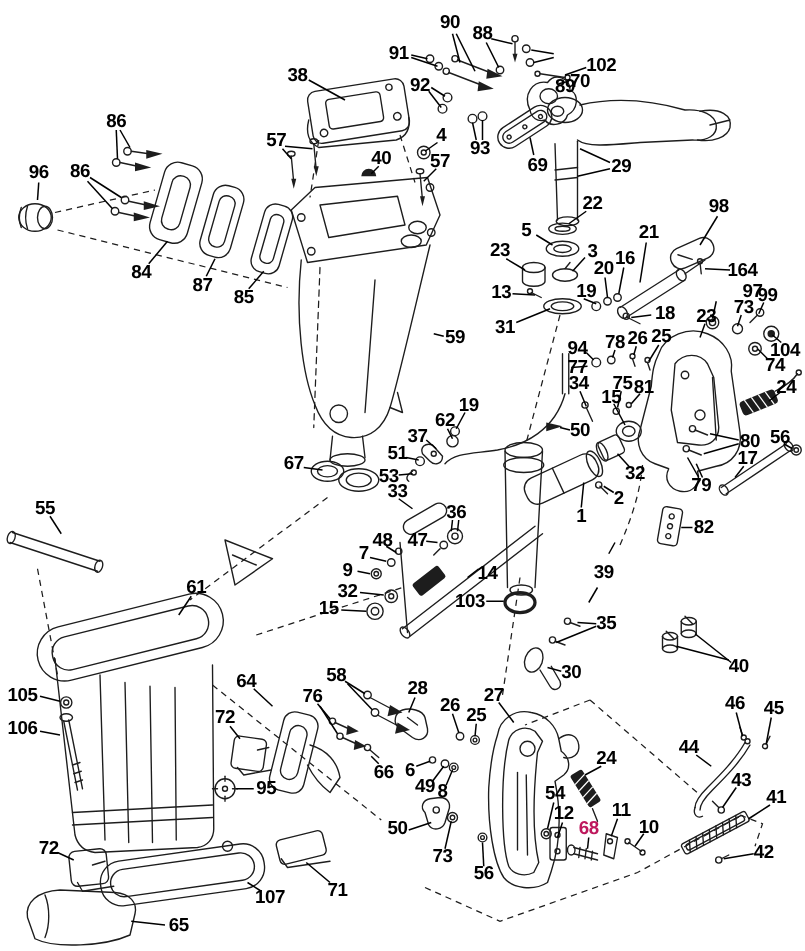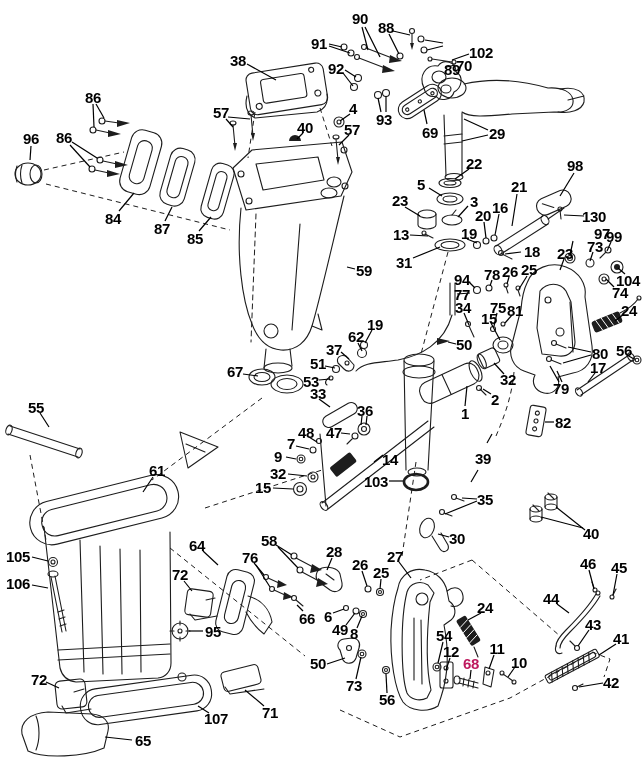--- a/index.html
+++ b/index.html
@@ -720,21 +720,21 @@
       <div class="lbl" style="left: 497px; top: 133px; color: rgb(0, 0, 0);">29</div>
       <div class="lbl" style="left: 31px; top: 138px; color: rgb(0, 0, 0);">96</div>
       <div class="lbl" style="left: 64px; top: 137px; color: rgb(0, 0, 0);">86</div>
       <div class="lbl" style="left: 474px; top: 163px; color: rgb(0, 0, 0);">22</div>
       <div class="lbl" style="left: 575px; top: 165px; color: rgb(0, 0, 0);">98</div>
       <div class="lbl" style="left: 421px; top: 184px; color: rgb(0, 0, 0);">5</div>
       <div class="lbl" style="left: 519px; top: 186px; color: rgb(0, 0, 0);">21</div>
       <div class="lbl" style="left: 400px; top: 200px; color: rgb(0, 0, 0);">23</div>
       <div class="lbl" style="left: 474px; top: 201px; color: rgb(0, 0, 0);">3</div>
       <div class="lbl" style="left: 500px; top: 207px; color: rgb(0, 0, 0);">16</div>
-      <div class="lbl" style="left: 594px; top: 216px; color: rgb(0, 0, 0);">130</div>
+      <div class="lbl" style="left: 594px; top: 216px; color: rgb(0, 0, 0);">164</div>
       <div class="lbl" style="left: 483px; top: 215px; color: rgb(0, 0, 0);">20</div>
       <div class="lbl" style="left: 113px; top: 218px; color: rgb(0, 0, 0);">84</div>
       <div class="lbl" style="left: 162px; top: 228px; color: rgb(0, 0, 0);">87</div>
       <div class="lbl" style="left: 195px; top: 238px; color: rgb(0, 0, 0);">85</div>
       <div class="lbl" style="left: 401px; top: 234px; color: rgb(0, 0, 0);">13</div>
       <div class="lbl" style="left: 469px; top: 233px; color: rgb(0, 0, 0);">19</div>
       <div class="lbl" style="left: 574px; top: 233px; color: rgb(0, 0, 0); margin-left: 28px;">97</div>
       <div class="lbl" style="left: 614px; top: 236px; color: rgb(0, 0, 0);">99</div>
       <div class="lbl" style="left: 595px; top: 246px; color: rgb(0, 0, 0);">73</div>
       <div class="lbl" style="left: 404px; top: 262px; color: rgb(0, 0, 0);">31</div>

